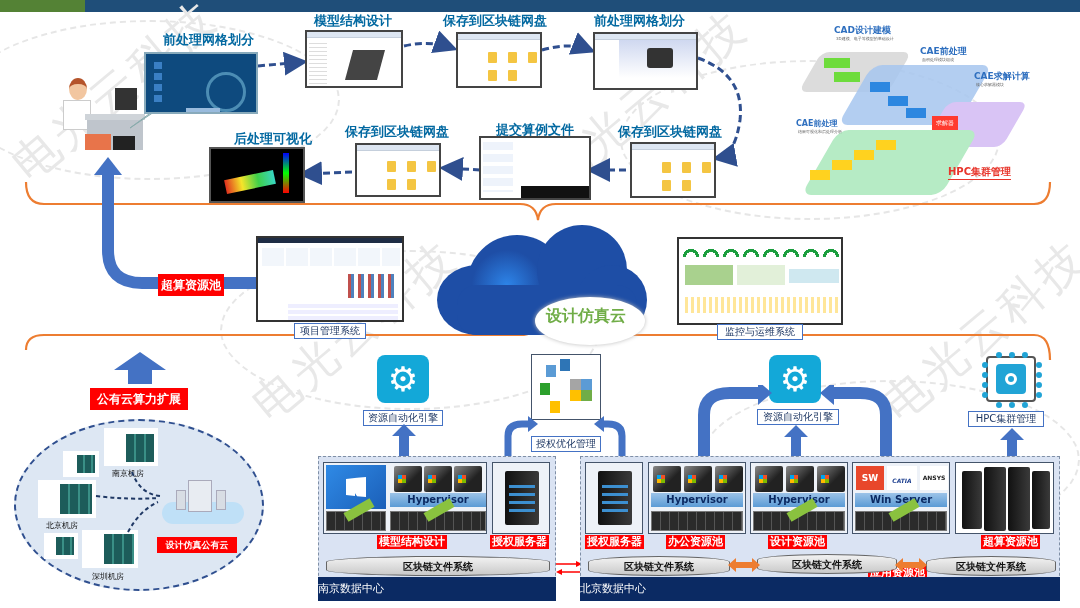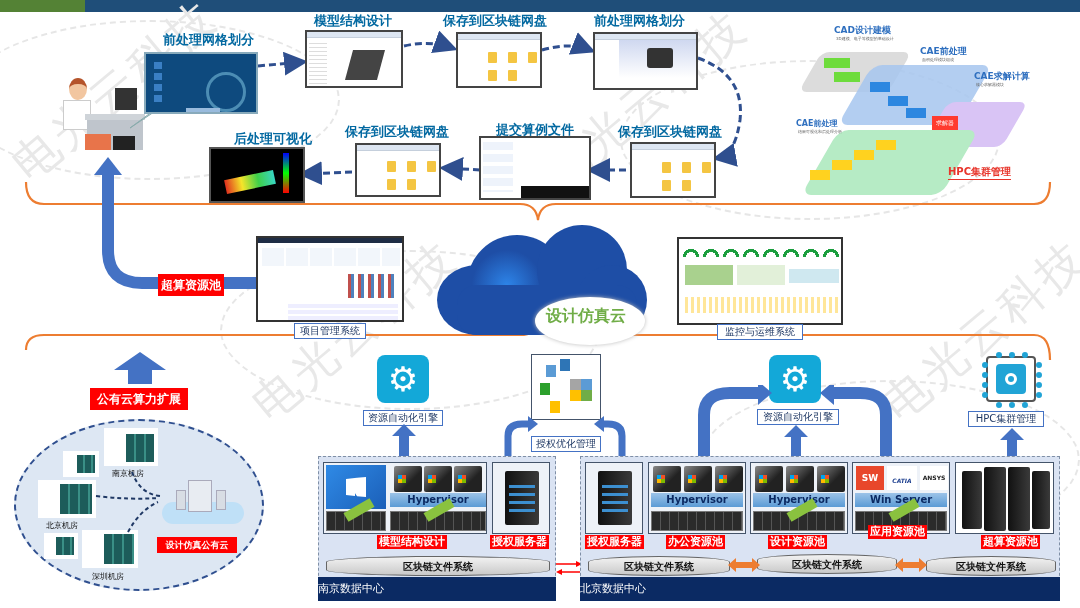--- a/index.html
+++ b/index.html
@@ -335,21 +335,21 @@
 <div class="pool-label" style="left:768px;top:535px">设计资源池</div>
 
 <div class="pool" style="left:852px;top:462px;width:98px;height:72px">
   <div class="abs" style="left:3px;top:3px;width:28px;height:24px;background:#e8472b;color:#fff;font-size:9px;font-weight:bold;text-align:center;line-height:24px">SW</div>
   <div class="abs" style="left:34px;top:3px;width:30px;height:24px;background:#fff;color:#1d3f8f;font-size:6px;font-weight:bold;font-style:italic;text-align:center;line-height:30px">CATIA</div>
   <div class="abs" style="left:67px;top:3px;width:28px;height:24px;background:#fff;color:#222;font-size:6px;font-weight:bold;text-align:center;line-height:24px">ANSYS</div>
   <div class="hyper" style="left:2px;top:30px;width:92px;height:14px;line-height:14px">Win Server</div>
   <div class="rack" style="left:2px;top:48px;width:92px;height:20px"></div>
   <div class="abs" style="left:36px;top:42px;width:30px;height:10px;background:#8ac23f;transform:rotate(-30deg)"></div>
 </div>
-<div class="pool-label" style="left:868px;top:525px">应用资源池</div>
+<div class="pool-label" style="left:868px;top:566px">应用资源池</div>
 
 <div class="pool" style="left:955px;top:462px;width:99px;height:72px;background:#fff">
   <div class="server-tower" style="left:6px;top:8px;width:20px;height:58px"></div>
   <div class="server-tower" style="left:28px;top:4px;width:22px;height:64px"></div>
   <div class="server-tower" style="left:52px;top:4px;width:22px;height:64px"></div>
   <div class="server-tower" style="left:76px;top:8px;width:18px;height:58px"></div>
 </div>
 <div class="pool-label" style="left:981px;top:535px">超算资源池</div>
 
 <div class="fs" style="left:588px;top:556px;width:142px">区块链文件系统</div>

